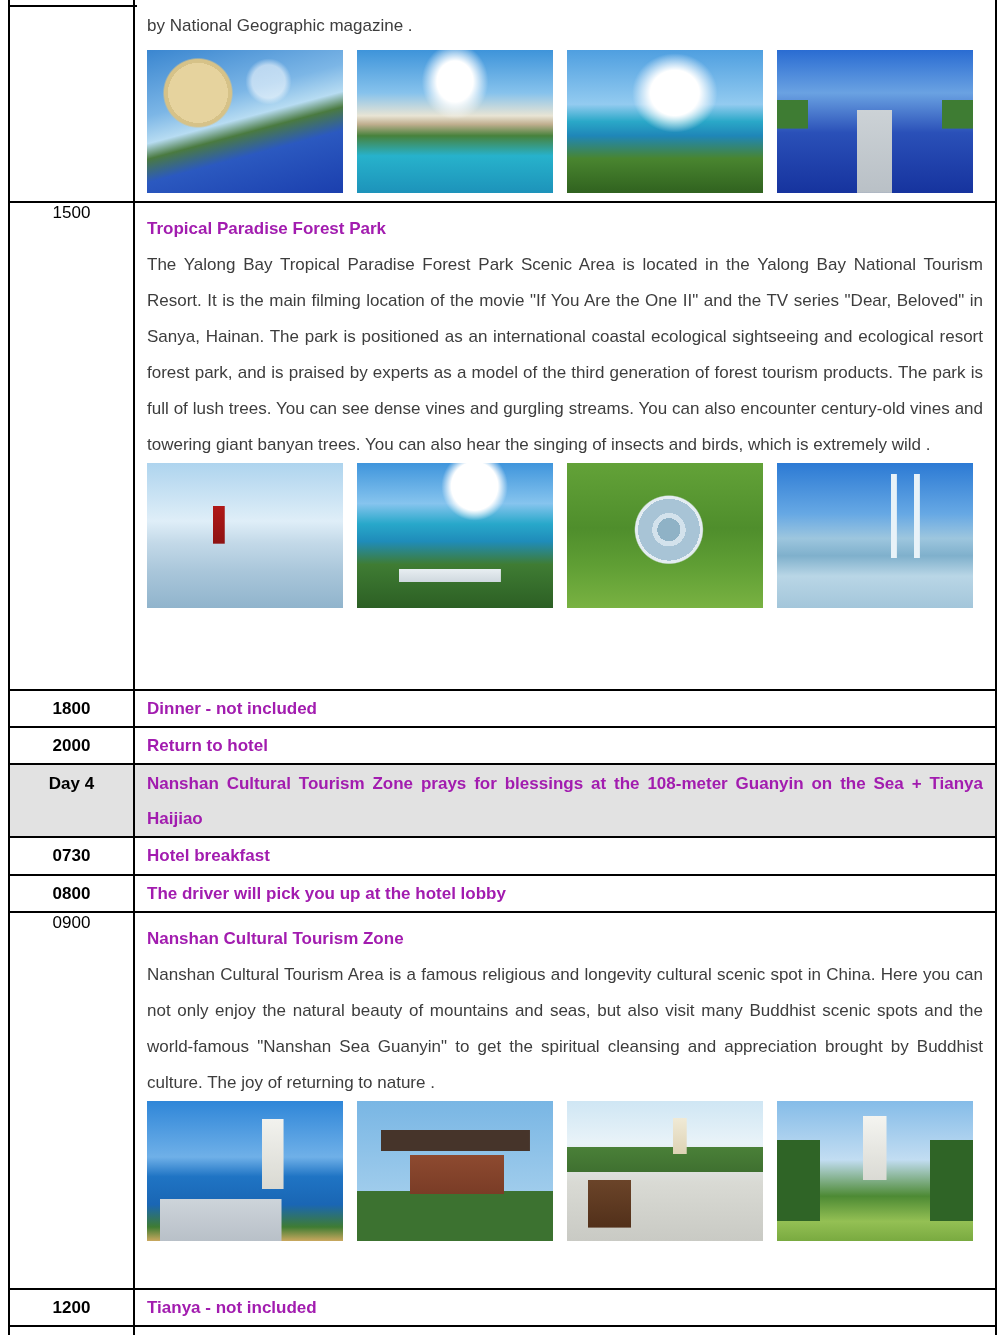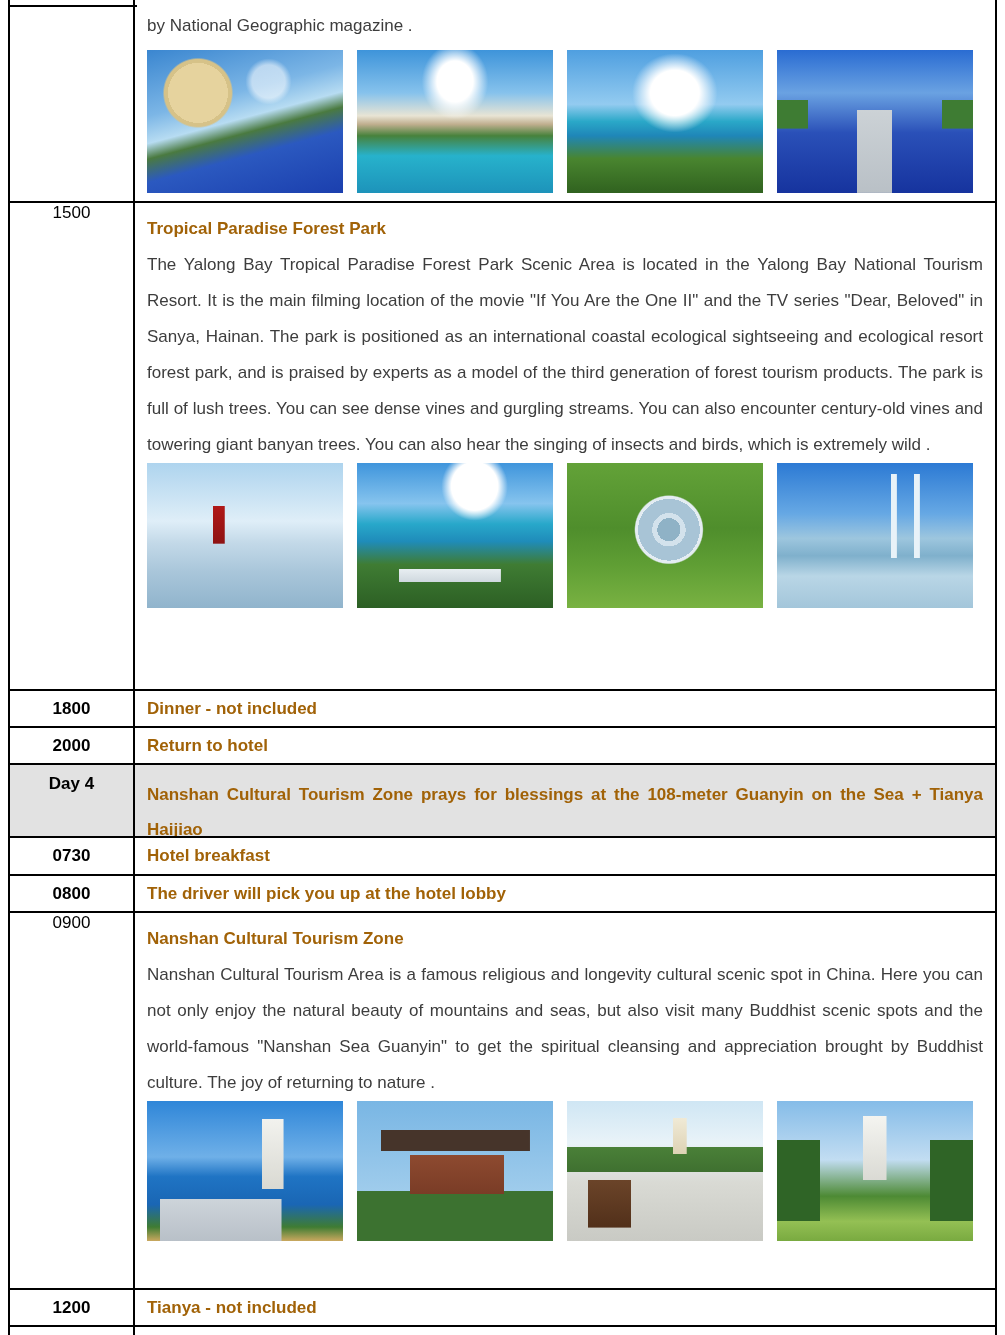--- a/index.html
+++ b/index.html
@@ -8,30 +8,30 @@
   .tbl{position:absolute;left:8px;top:0;width:989px;box-sizing:border-box;
        border-left:2px solid #000;border-right:2px solid #000;}
   .toppartial{position:absolute;left:0;top:5px;width:127px;height:2px;background:#000;z-index:4;}
   .row{display:flex;border-bottom:2px solid #000;box-sizing:border-box;overflow:hidden;background:#fff;}
   .time-cell{flex:0 0 125px;width:125px;border-right:2px solid #000;box-sizing:border-box;
              text-align:center;font-size:17px;color:#000;}
   .content-cell{flex:1;padding:0 12px;box-sizing:border-box;font-size:17px;color:#3d3d3d;min-width:0;}
   
   .detail .time-cell,.continuation .time-cell{}
   .detail .content-cell,.continuation .content-cell{padding-top:8px;}
-  .heading{font-weight:bold;color:#a16207;line-height:36px;text-align:justify;}
+  .heading{font-weight:bold;color:#a21caf;line-height:36px;text-align:justify;}
   .para{line-height:36px;text-align:justify;}
   
   .simple .time-cell{display:flex;align-items:center;justify-content:center;font-weight:bold;}
   .simple .content-cell{display:flex;align-items:center;}
   .simple .heading{line-height:20px;}
   
   .day-header{background:#e2e2e2;}
   .day-header .time-cell{font-weight:bold;padding-top:1px;line-height:35px;background:#e2e2e2;}
-  .day-header .content-cell{padding-top:12px;background:#e2e2e2;}
+  .day-header .content-cell{padding-top:1px;background:#e2e2e2;}
   .day-header .heading{line-height:35px;}
   
   .row-i0{height:203px}.row-i1{height:488px}.row-i2{height:37px}.row-i3{height:37px}
   .row-i4{height:73px}.row-i5{height:38px}.row-i6{height:37px}.row-i7{height:377px}
   .row-i8{height:37px}
   .sliver{height:8px;border-bottom:none;}
   
   .imgs{display:flex;gap:14px;}
   .continuation .imgs{margin-top:6px;}
   .ph{width:196px;height:143px;flex:0 0 196px;}

